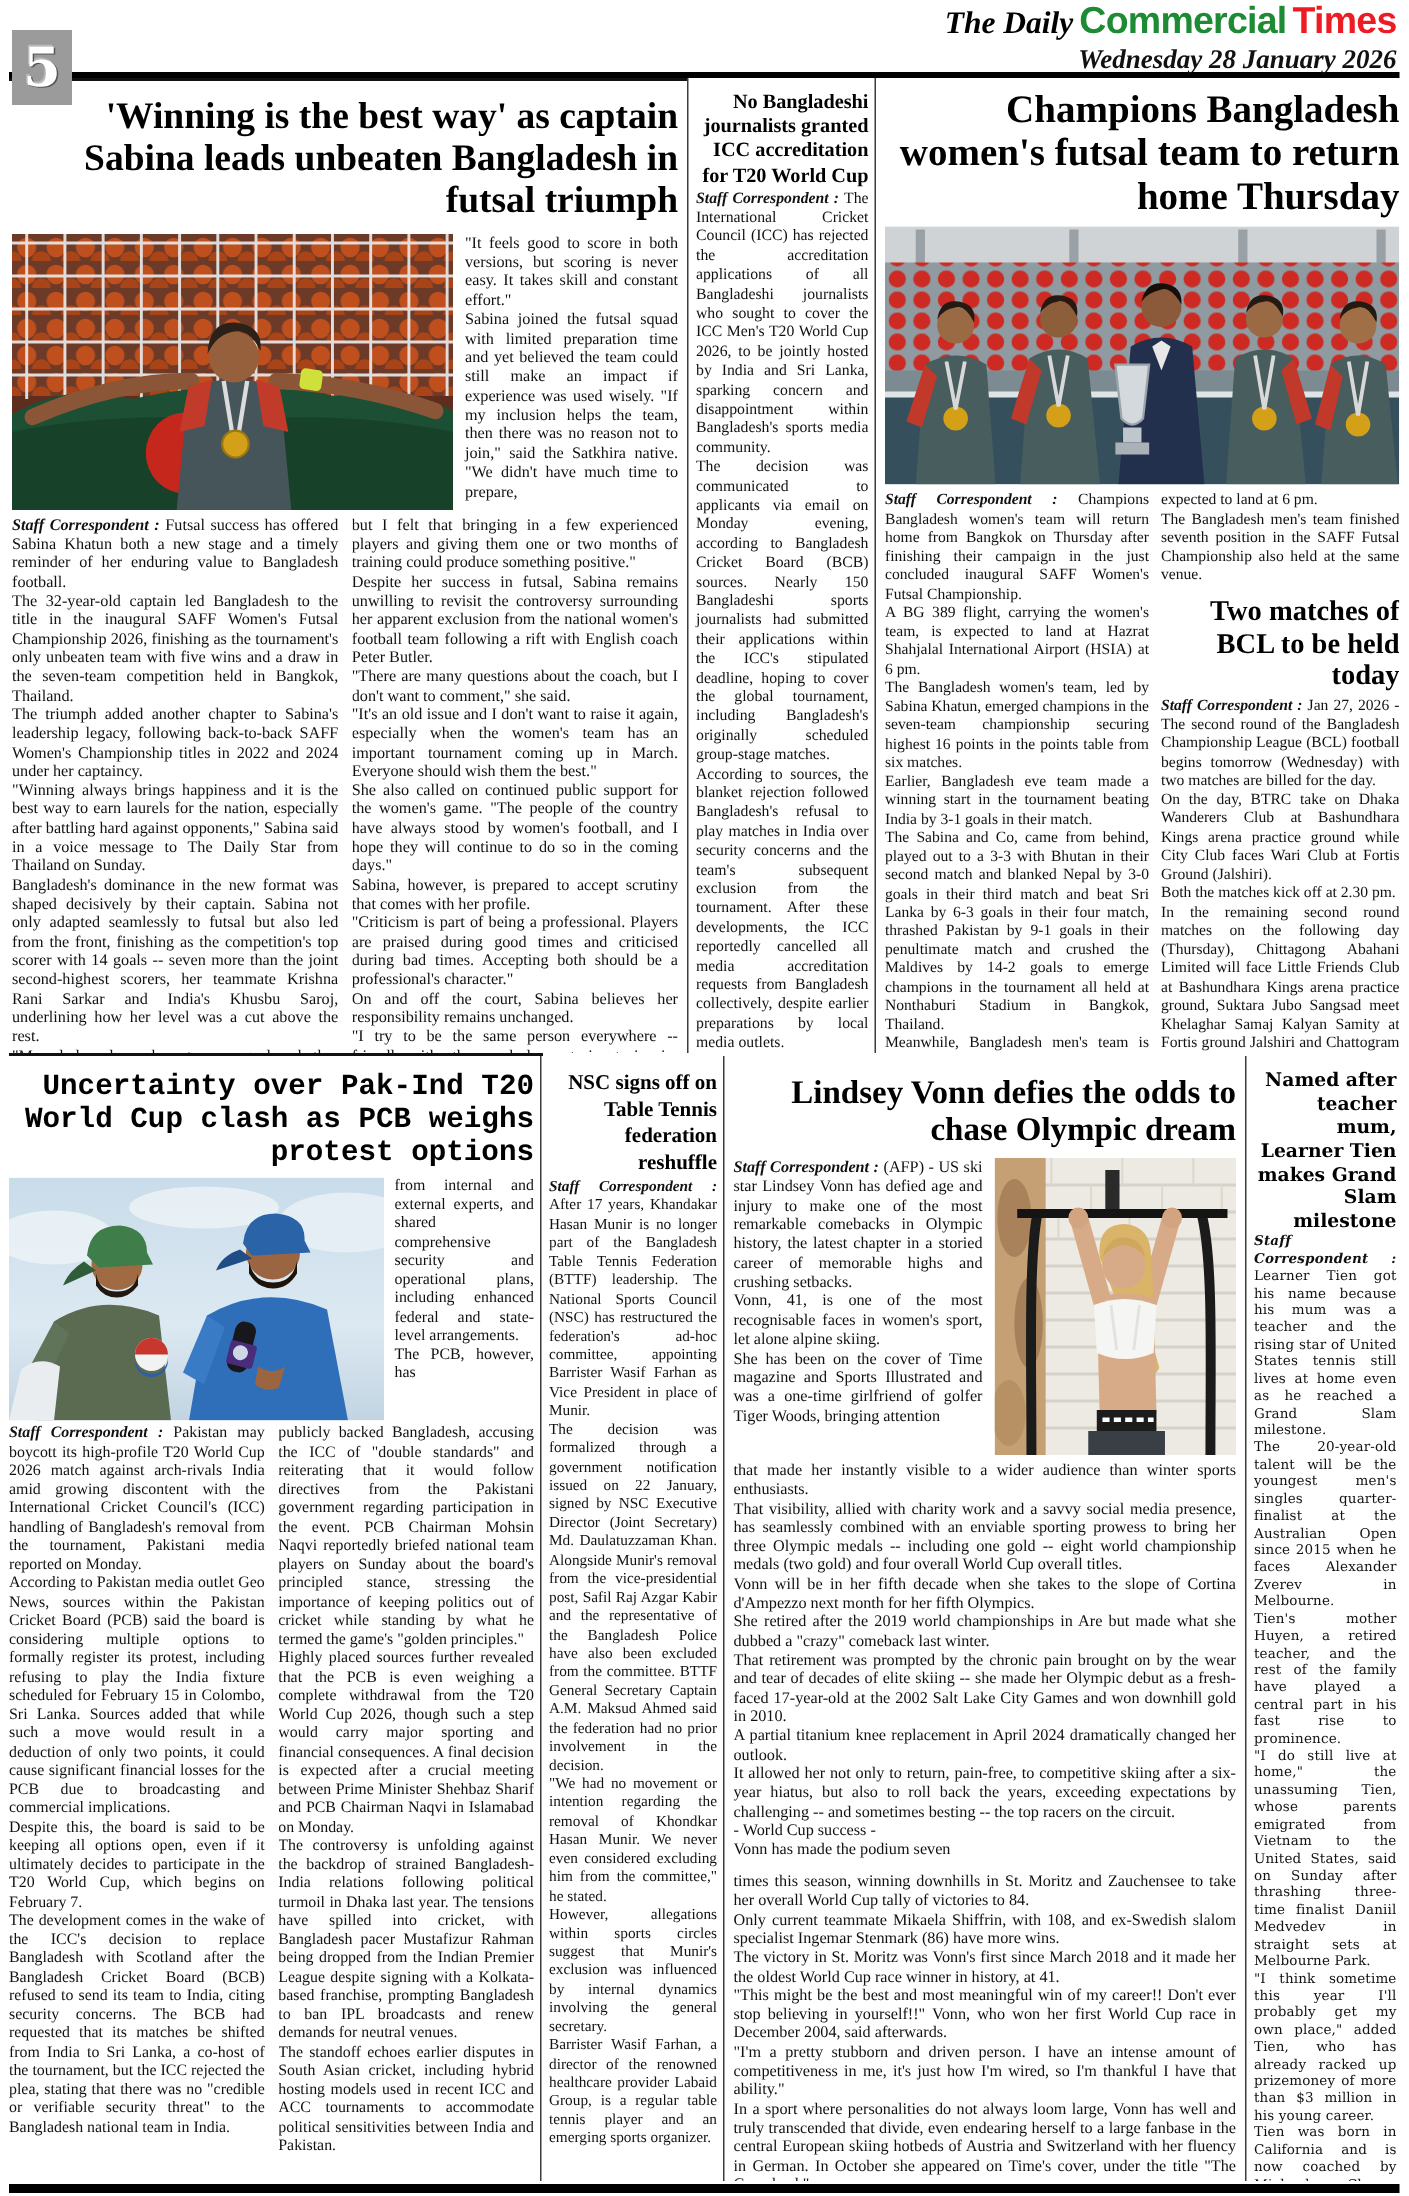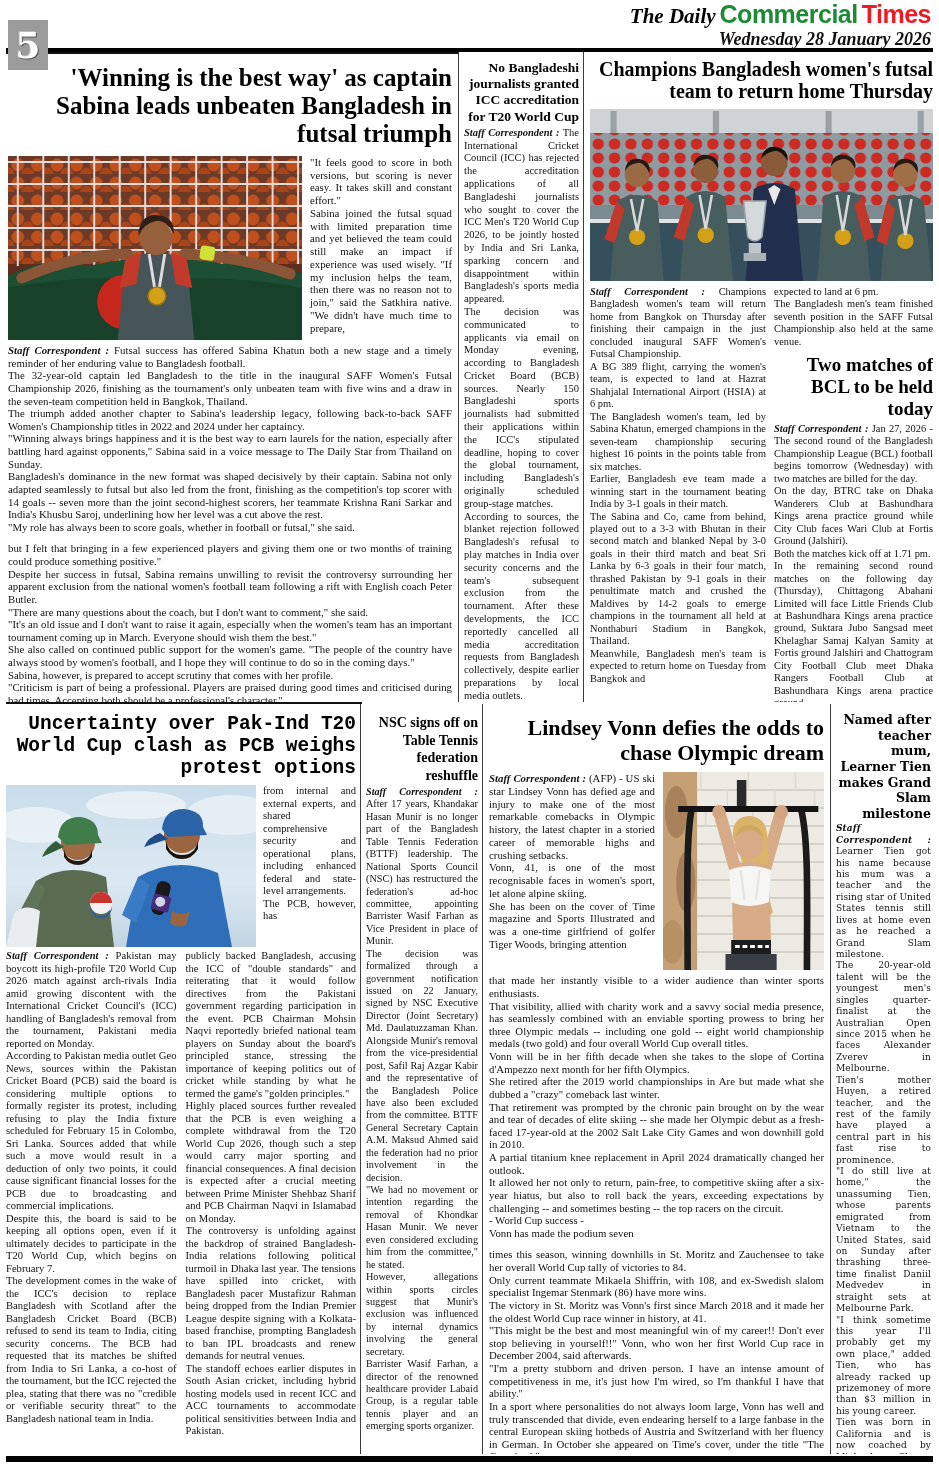--- a/index.html
+++ b/index.html
@@ -26,28 +26,28 @@
   .vdiv { width:1px; background:#3c3c3c; flex:0 0 1px; }
   .plist p { margin:0; text-align:justify; }
 
   
   .top { display:flex; height:650px; overflow:hidden; }
   .art1 { flex:0 0 452px; border-top:2px solid #111; padding:4px 6px 0 2px; overflow:hidden; }
   .art1 .headline { font-size:25px; margin:6px 0 8px; }
   .art1-row1 { display:flex; gap:8px; }
   .art1 figure { flex:0 0 294px; }
   .art1-side { flex:1 1 auto; font-size:10.8px; line-height:1.18; }
-  .art1-cols { display:flex; gap:9px; margin-top:4px; font-size:10.8px; line-height:1.17;flex-direction:column; }
+  .art1-cols { display:flex; gap:9px; margin-top:4px; font-size:10.8px; line-height:1.17; }
   .art1-cols > div { flex:1 1 50%; overflow:hidden; }
 
   .art2 { flex:0 0 124px; padding:4px 4px 0 5px; overflow:hidden; font-size:10.5px; line-height:1.22; }
   .art2 .headline { font-size:13.5px; line-height:1.2; margin:4px 0 2px; }
 
   .art34 { flex:1 1 auto; padding:2px 0 0 6px; overflow:hidden; }
-  .art3 .headline { font-size:20px; margin:4px 0 6px; }
+  .art3 .headline { font-size:26px; margin:4px 0 6px; }
   .art34-cols { display:flex; gap:8px; margin-top:5px; font-size:10.4px; line-height:1.2; }
   .art34-c1 { flex:0 0 176px; overflow:hidden; }
   .art34-c2 { flex:1 1 auto; overflow:hidden; }
   .art4 .headline { font-size:19px; line-height:1.15; margin:6px 0 3px; }
 
   
   .hrule-left { height:2px; background:#111; width:356px; }
   .bot { display:flex; height:750px; overflow:hidden; }
   .art5 { flex:0 0 354px; padding:4px 4px 0 0; overflow:hidden; }
   .art5 .headline { font-size:19.5px; margin:6px 0 6px;font-family:Liberation Mono, monospace; }
@@ -159,21 +159,21 @@
               <p class="para">"I try to be the same person everywhere -- friendly with others and always trying to inspire the team."</p>
             </div>
         </div>
       </div>
     </article>
 
     <div class="vdiv"></div>
 
     <article class="art2">
       <h2 class="headline">No Bangladeshi journalists granted ICC accreditation for T20 World Cup</h2>
-      <p class="para"><span class="byline">Staff Correspondent :</span> <span>The International Cricket Council (ICC) has rejected the accreditation applications of all Bangladeshi journalists who sought to cover the ICC Men's T20 World Cup 2026, to be jointly hosted by India and Sri Lanka, sparking concern and disappointment within Bangladesh's sports media appeared.</span></p>
+      <p class="para"><span class="byline">Staff Correspondent :</span> <span>The International Cricket Council (ICC) has rejected the accreditation applications of all Bangladeshi journalists who sought to cover the ICC Men's T20 World Cup 2026, to be jointly hosted by India and Sri Lanka, sparking concern and disappointment within Bangladesh's sports media community.</span></p>
       <div class="plist">
           <p class="para">The decision was communicated to applicants via email on Monday evening, according to Bangladesh Cricket Board (BCB) sources. Nearly 150 Bangladeshi sports journalists had submitted their applications within the ICC's stipulated deadline, hoping to cover the global tournament, including Bangladesh's originally scheduled group-stage matches.</p>
           <p class="para">According to sources, the blanket rejection followed Bangladesh's refusal to play matches in India over security concerns and the team's subsequent exclusion from the tournament. After these developments, the ICC reportedly cancelled all media accreditation requests from Bangladesh collectively, despite earlier preparations by local media outlets.</p>
         </div>
     </article>
 
     <div class="vdiv"></div>
 
     <div class="art34">
       <article class="art3">
@@ -254,21 +254,21 @@
             <div class="plist">
                 <p class="para">expected to land at 6 pm.</p>
                 <p class="para">The Bangladesh men's team finished seventh position in the SAFF Futsal Championship also held at the same venue.</p>
               </div>
 
             <article class="art4">
               <h2 class="headline">Two matches of BCL to be held today</h2>
               <p class="para"><span class="byline">Staff Correspondent :</span> <span>Jan 27, 2026 -The second round of the Bangladesh Championship League (BCL) football begins tomorrow (Wednesday) with two matches are billed for the day.</span></p>
               <div class="plist">
                   <p class="para">On the day, BTRC take on Dhaka Wanderers Club at Bashundhara Kings arena practice ground while City Club faces Wari Club at Fortis Ground (Jalshiri).</p>
-                  <p class="para">Both the matches kick off at 1.71 pm.</p>
+                  <p class="para">Both the matches kick off at 2.30 pm.</p>
                   <p class="para">In the remaining second round matches on the following day (Thursday), Chittagong Abahani Limited will face Little Friends Club at Bashundhara Kings arena practice ground, Suktara Jubo Sangsad meet Khelaghar Samaj Kalyan Samity at Fortis ground Jalshiri and Chattogram City Football Club meet Dhaka Rangers Football Club at Bashundhara Kings arena practice ground.</p>
                 </div>
             </article>
           </div>
         </div>
       </article>
     </div>
   </main>
 
   <div class="hrule-left"></div>

